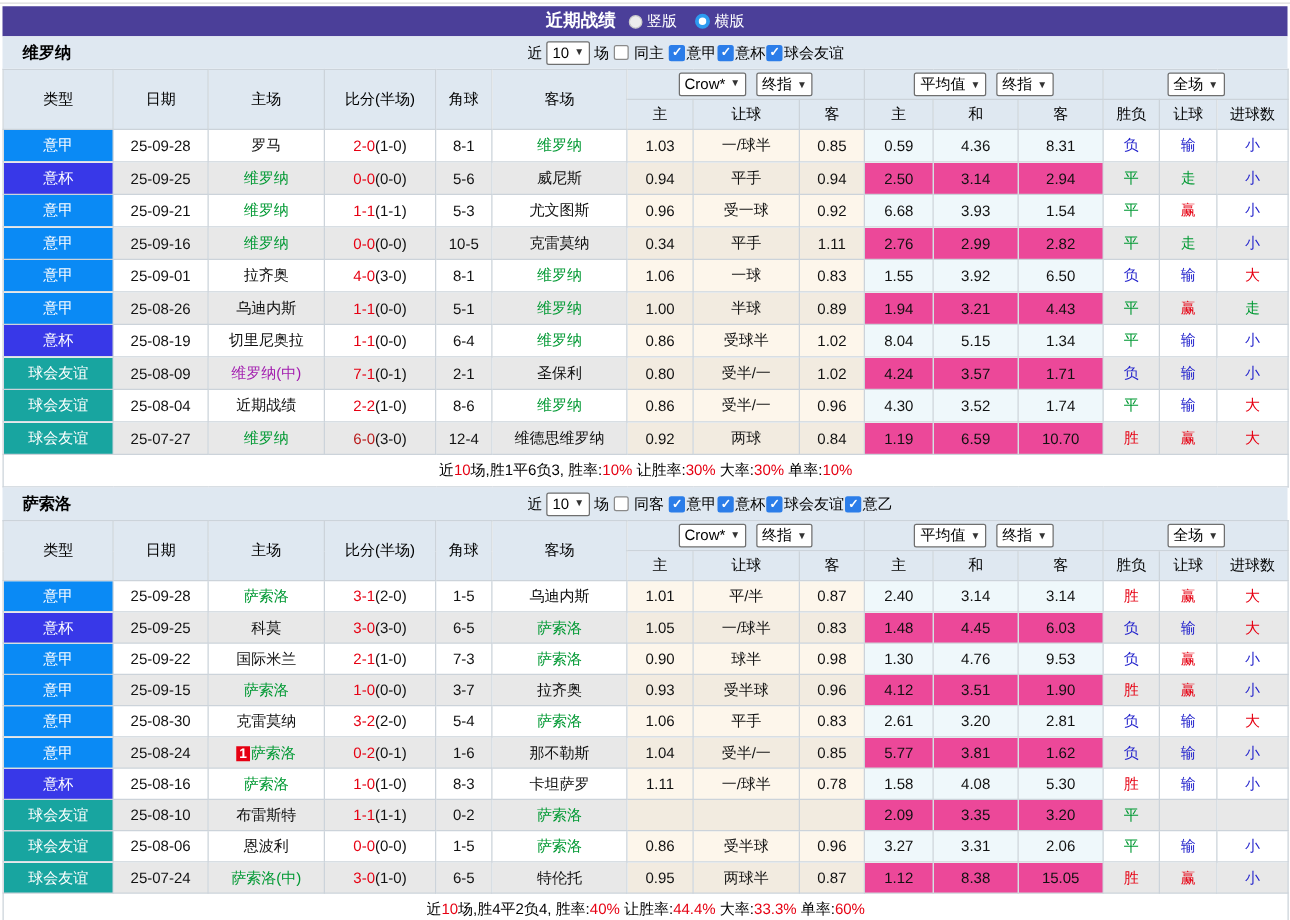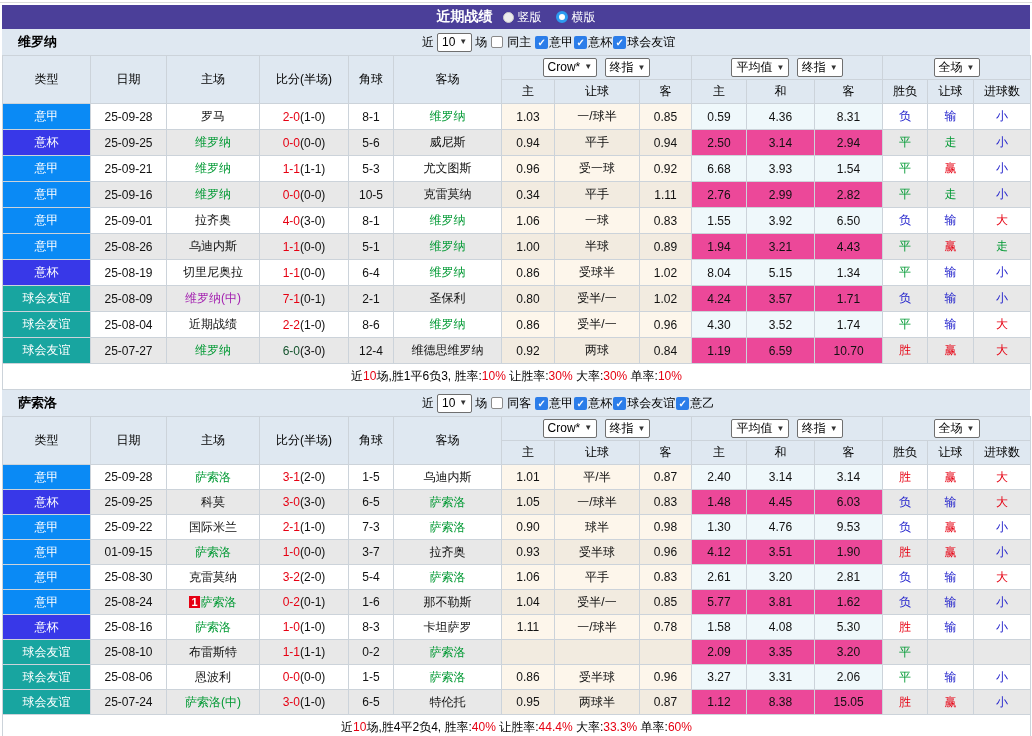--- a/index.html
+++ b/index.html
@@ -317,21 +317,21 @@
     <td class="td-eu">3.52</td>
     <td class="td-eu">1.74</td>
     <td class="td-res" style="color: rgb(0, 153, 51);">平</td>
     <td class="td-res" style="color: rgb(34, 34, 204);">输</td>
     <td class="td-res" style="color: rgb(230, 0, 18);">大</td>
   </tr>
         <tr class="even">
     <td class="td-type type-friendly"><span>球会友谊</span></td>
     <td class="td-date">25-07-27</td>
     <td class="td-team td-home"><span class="tname" style="color: rgb(0, 153, 51);">维罗纳</span></td>
-    <td class="td-score"><span class="ft" style="color: #14532d;">6-0</span><span class="ht">(3-0)</span></td>
+    <td class="td-score"><span class="ft" style="color: #b91c1c;">6-0</span><span class="ht">(3-0)</span></td>
     <td class="td-corner">12-4</td>
     <td class="td-team td-away"><span class="tname">维德思维罗纳</span></td>
     <td class="td-ah">0.92</td>
     <td class="td-ah">两球</td>
     <td class="td-ah">0.84</td>
     <td class="td-eu">1.19</td>
     <td class="td-eu">6.59</td>
     <td class="td-eu">10.70</td>
     <td class="td-res" style="color: rgb(230, 0, 18);">胜</td>
     <td class="td-res" style="color: rgb(230, 0, 18);">赢</td>
@@ -483,21 +483,21 @@
     <td class="td-ah">0.98</td>
     <td class="td-eu">1.30</td>
     <td class="td-eu">4.76</td>
     <td class="td-eu">9.53</td>
     <td class="td-res" style="color: rgb(34, 34, 204);">负</td>
     <td class="td-res" style="color: rgb(230, 0, 18);">赢</td>
     <td class="td-res" style="color: rgb(34, 34, 204);">小</td>
   </tr>
         <tr class="even">
     <td class="td-type type-league"><span>意甲</span></td>
-    <td class="td-date">01-09-15</td>
+    <td class="td-date">25-09-15</td>
     <td class="td-team td-home"><span class="tname" style="color: rgb(0, 153, 51);">萨索洛</span></td>
     <td class="td-score"><span class="ft" style="color: rgb(230, 0, 18);">1-0</span><span class="ht">(0-0)</span></td>
     <td class="td-corner">3-7</td>
     <td class="td-team td-away"><span class="tname">拉齐奥</span></td>
     <td class="td-ah">0.93</td>
     <td class="td-ah">受半球</td>
     <td class="td-ah">0.96</td>
     <td class="td-eu">4.12</td>
     <td class="td-eu">3.51</td>
     <td class="td-eu">1.90</td>

